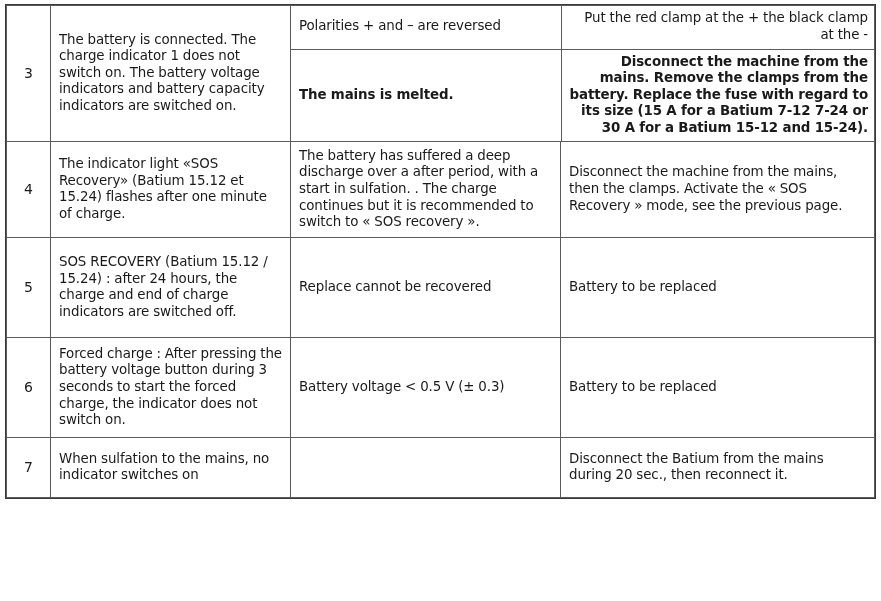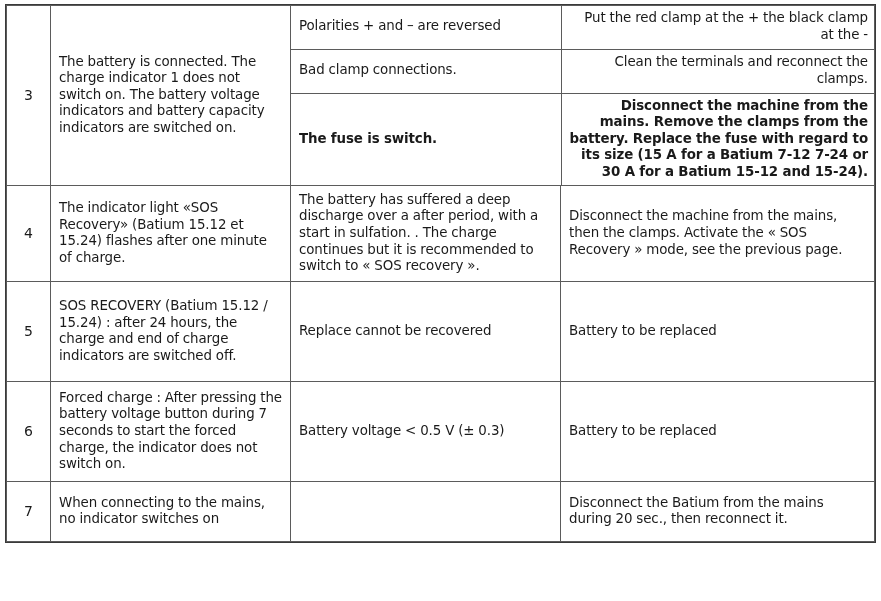--- a/index.html
+++ b/index.html
@@ -131,31 +131,23 @@
             </colgroup>
             <tbody>
               <tr class="r3-pair-a">
                 <td class="sub-cause vmid">
                   <div class="cellpad">Polarities + and – are reversed</div>
                 </td>
                 <td class="sub-fix vmid">
                   <div class="cellpad">Put the red clamp at the + the black clamp at the -</div>
                 </td>
               </tr>
-              <tr class="r3-pair-b">
-                <td class="sub-cause vmid">
-                  <div class="cellpad">Bad clamp connections.</div>
-                </td>
-                <td class="sub-fix vmid">
-                  <div class="cellpad">Clean the terminals and reconnect the clamps.</div>
-                </td>
-              </tr>
               <tr class="r3-pair-d">
                 <td class="sub-cause vmid">
-                  <div class="cellpad">The fuse is switch.</div>
+                  <div class="cellpad">The mains is melted.</div>
                 </td>
                 <td class="sub-fix vmid">
                   <div class="cellpad">Disconnect the machine from the mains. Remove the clamps from the battery. Replace the fuse with regard to its size (15 A for a Batium 7-12 7-24 or 30 A for a Batium 15-12 and 15-24).</div>
                 </td>
               </tr>
             </tbody>
           </table>
         </td>
       </tr>
 
@@ -187,36 +179,36 @@
         <td class="vmid">
           <div class="cellpad">Battery to be replaced</div>
         </td>
       </tr>
 
       <tr class="h-r6">
         <td class="num vmid">
           <div class="num">6</div>
         </td>
         <td class="vmid">
-          <div class="cellpad">Forced charge : After pressing the battery voltage button during 7 seconds to start the forced charge, the indicator does not switch on.</div>
+          <div class="cellpad">Forced charge : After pressing the battery voltage button during 3 seconds to start the forced charge, the indicator does not switch on.</div>
         </td>
         <td class="vmid">
           <div class="cellpad">Battery voltage &lt; 0.5 V (± 0.3)</div>
         </td>
         <td class="vmid">
           <div class="cellpad">Battery to be replaced</div>
         </td>
       </tr>
 
       <tr class="h-r7">
         <td class="num vmid">
           <div class="num">7</div>
         </td>
         <td class="vmid">
-          <div class="cellpad">When connecting to the mains, no indicator switches on</div>
+          <div class="cellpad">When sulfation to the mains, no indicator switches on</div>
         </td>
         <td class="vmid">
           <div class="cellpad"></div>
         </td>
         <td class="vmid">
           <div class="cellpad">Disconnect the Batium from the mains during 20 sec., then reconnect it.</div>
         </td>
       </tr>
 
     </tbody>

